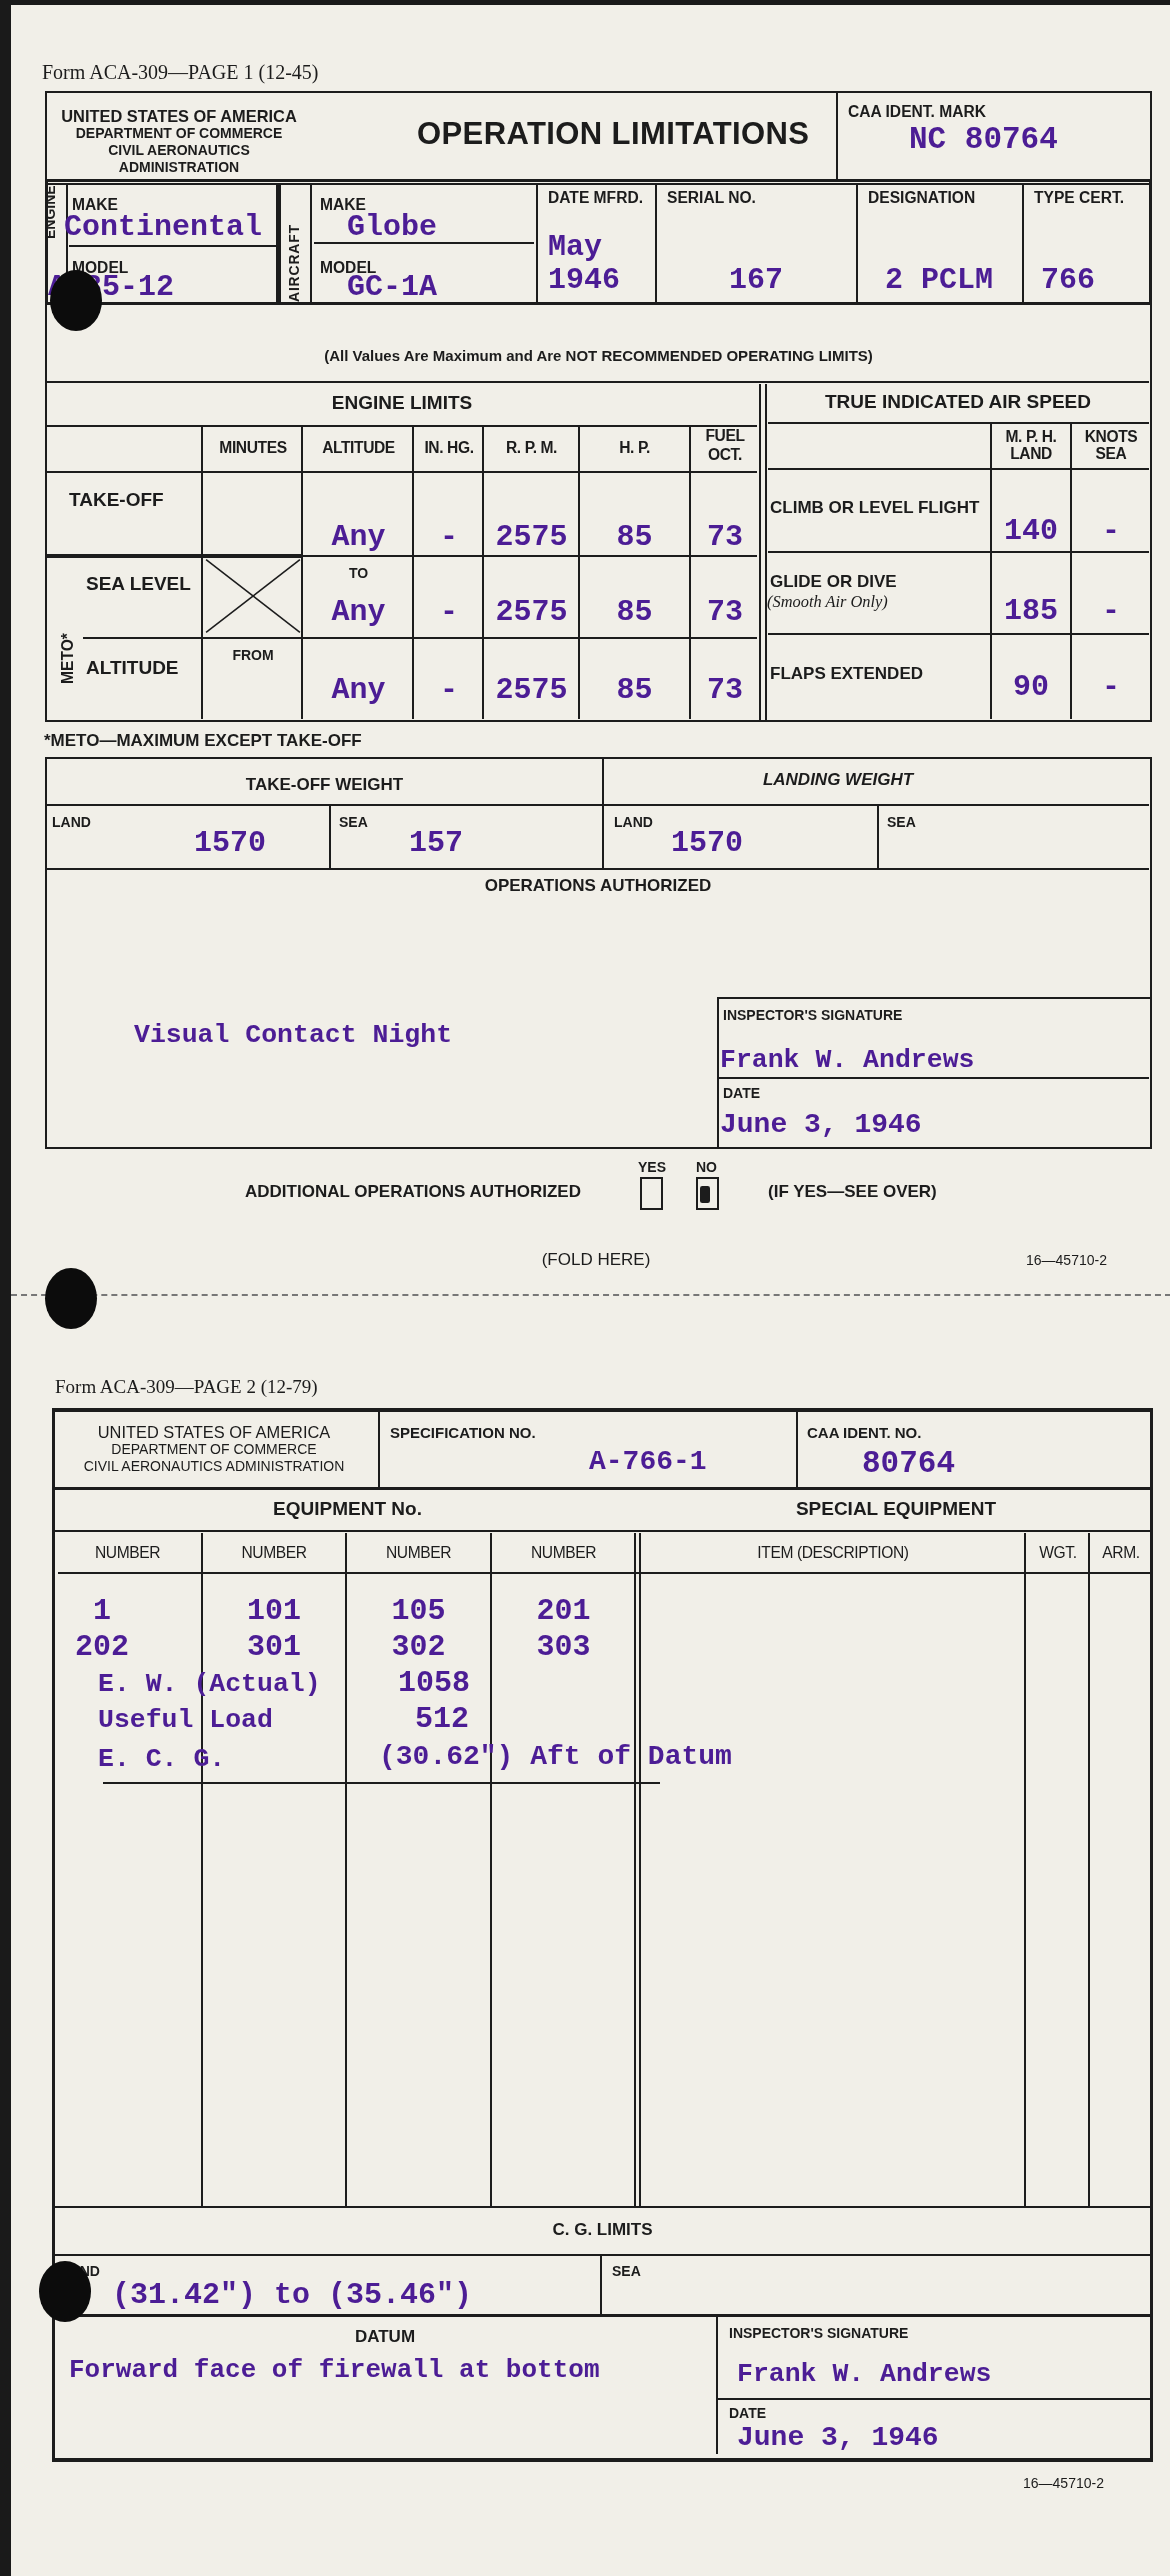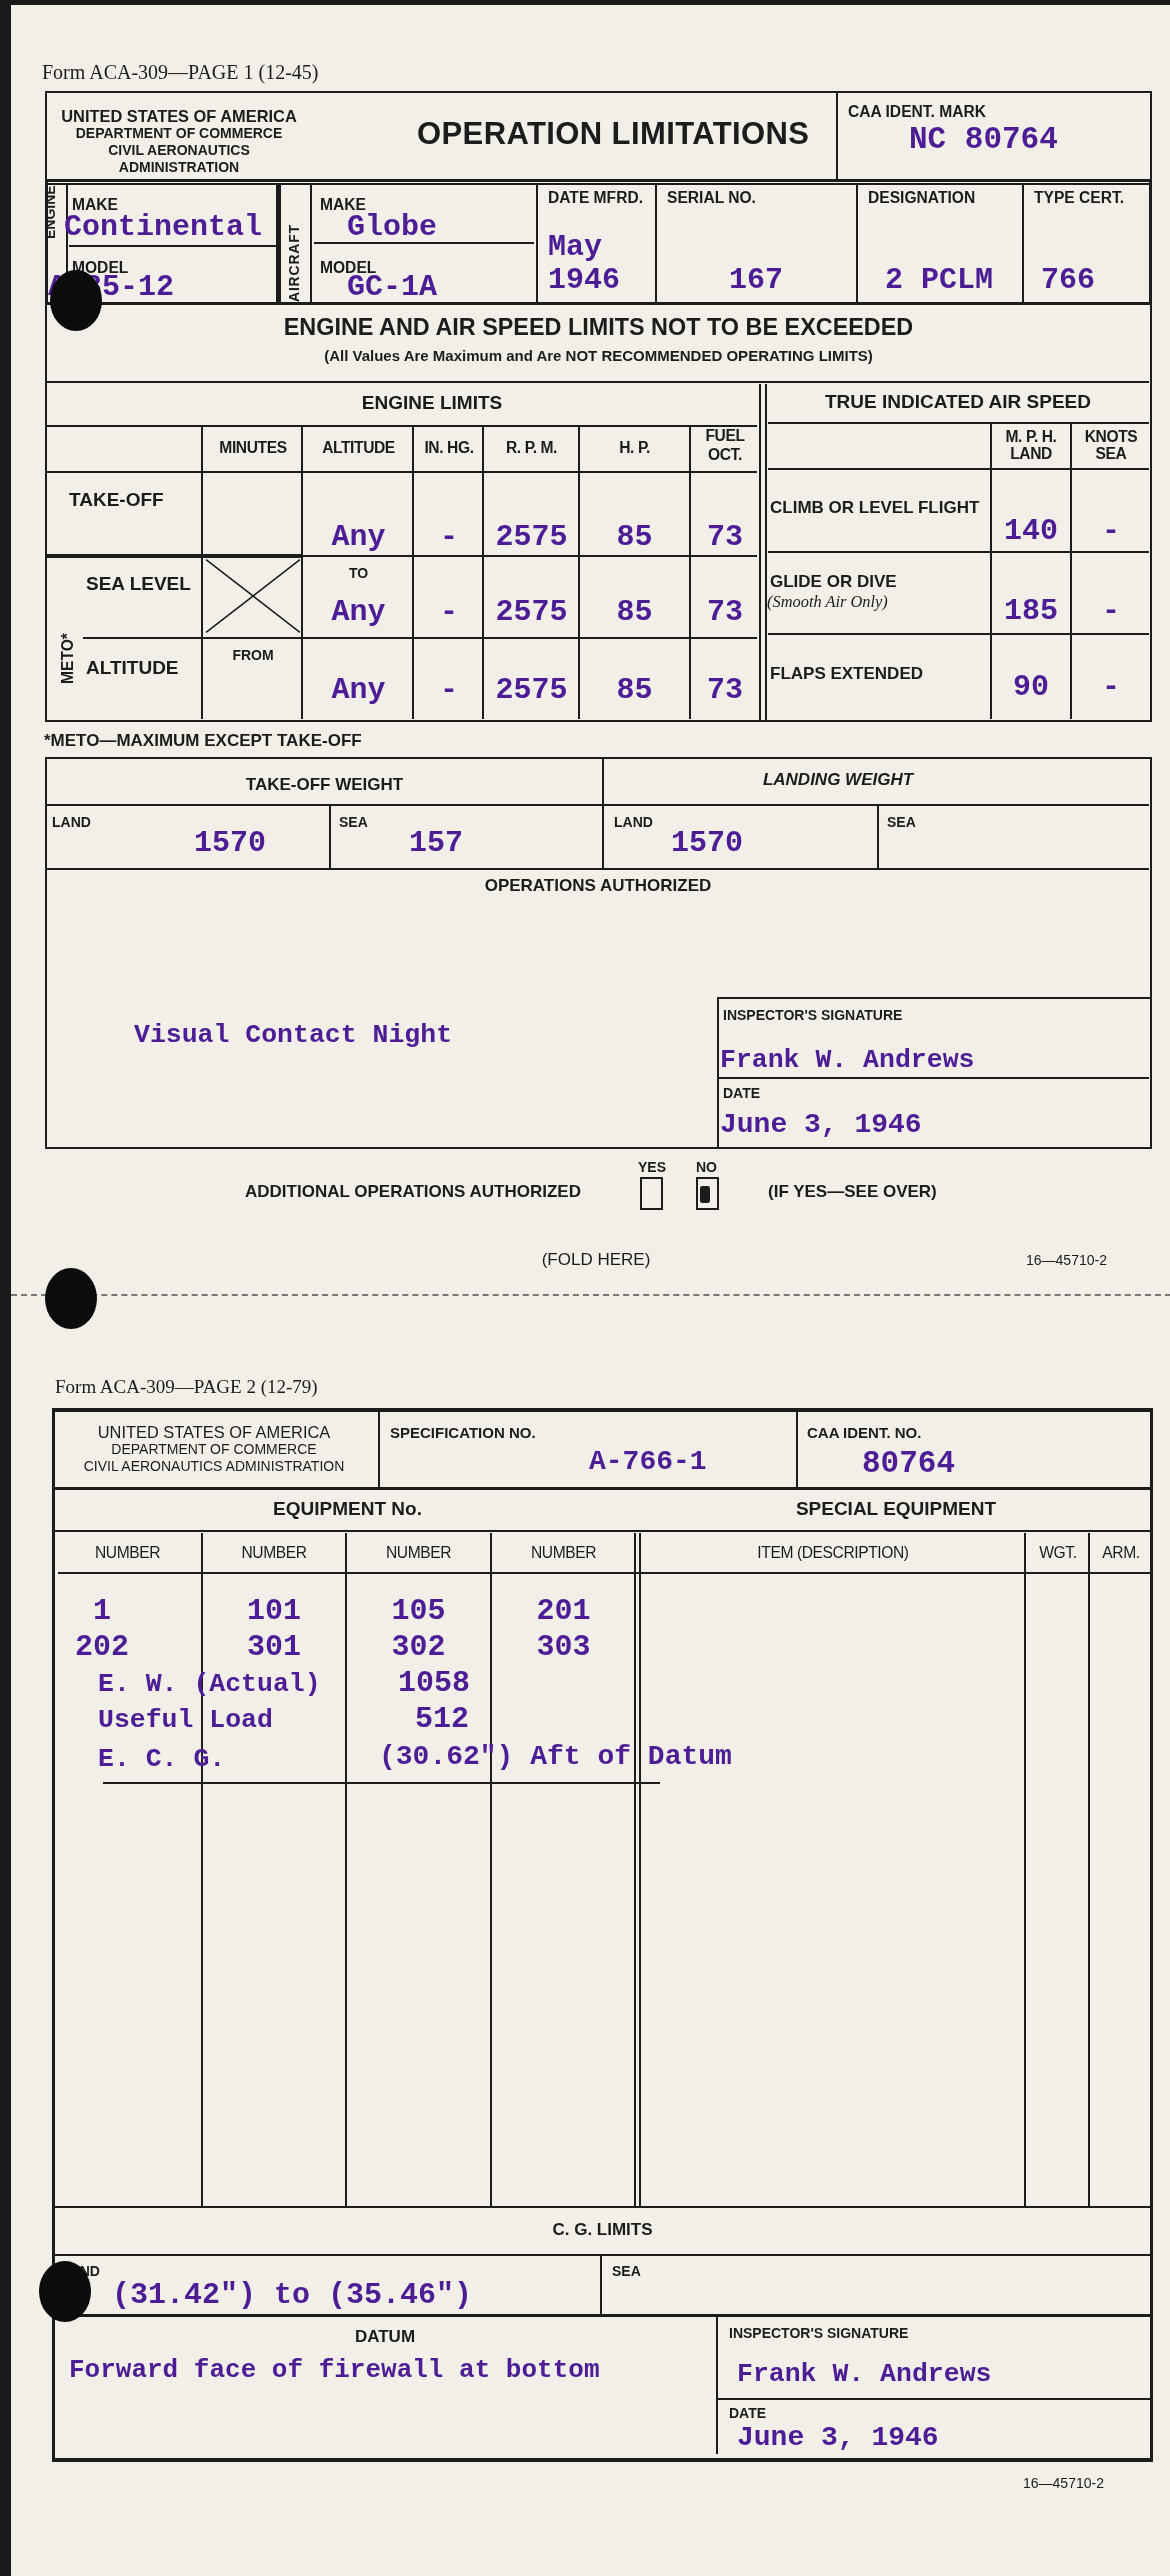--- a/index.html
+++ b/index.html
@@ -69,25 +69,24 @@
 
   <div class="vl" style="left:845px;top:178px;height:119px;"></div>
   <div class="abs lbl" style="left:857px;top:184px;font-size:15.6px;">DESIGNATION</div>
   <div class="abs type" style="left:874px;top:258px;font-size:30px;">2 PCLM</div>
 
   <div class="vl" style="left:1011px;top:178px;height:119px;"></div>
   <div class="abs lbl" style="left:1023px;top:184px;font-size:15.6px;">TYPE CERT.</div>
   <div class="abs type" style="left:1030px;top:258px;font-size:30px;">766</div>
 
   <div class="box" style="left:34px;top:299px;width:1107px;height:418px;border-top:none;"></div>
-  <div class="abs lbl c" style="left:34px;top:309px;width:1107px;font-size:23.4px;">ENGINE AND AIR SPEED LIMITS NOT TO BE EXCEEDED</div>
   <div class="abs lbl c" style="left:34px;top:342px;width:1107px;font-size:15px;">(All Values Are Maximum and Are NOT RECOMMENDED OPERATING LIMITS)</div>
   <div class="hl" style="left:36px;top:376px;width:1102px;"></div>
 
-  <div class="abs lbl c" style="left:36px;top:387px;width:710px;font-size:19px;padding-left:30px;">ENGINE LIMITS</div>
+  <div class="abs lbl c" style="left:36px;top:387px;width:710px;font-size:19px;">ENGINE LIMITS</div>
   <div class="vl" style="left:748px;top:379px;height:336px;"></div>
   <div class="vl" style="left:754px;top:379px;height:336px;"></div>
   <div class="hl" style="left:36px;top:420px;width:710px;"></div>
 
   <div class="vl" style="left:190px;top:422px;height:292px;"></div>
   <div class="vl" style="left:290px;top:422px;height:292px;"></div>
   <div class="vl" style="left:401px;top:422px;height:292px;"></div>
   <div class="vl" style="left:471px;top:422px;height:292px;"></div>
   <div class="vl" style="left:567px;top:422px;height:292px;"></div>
   <div class="vl" style="left:678px;top:422px;height:292px;"></div>

